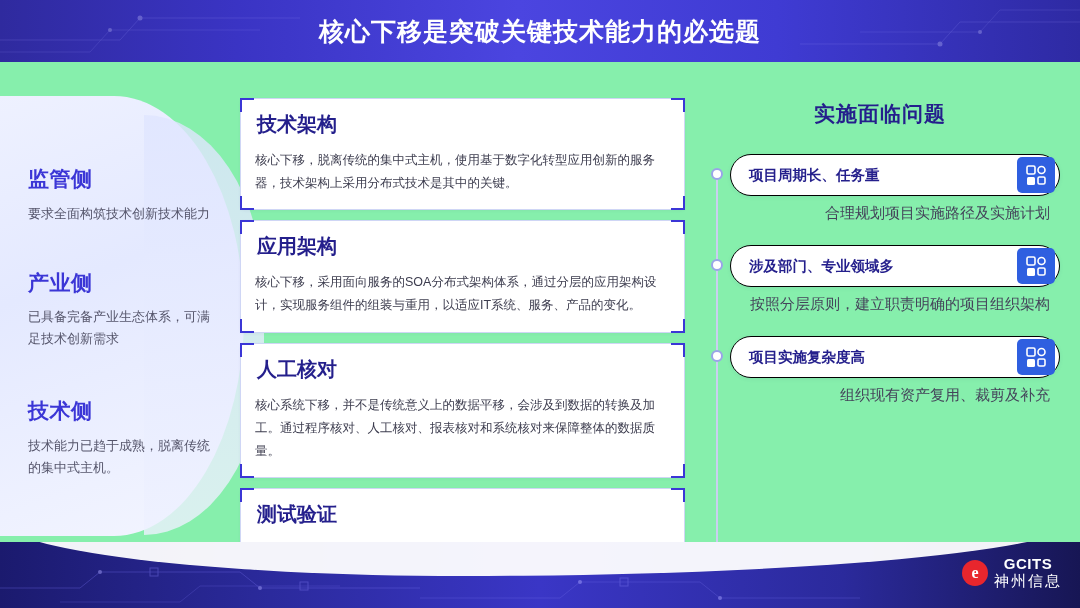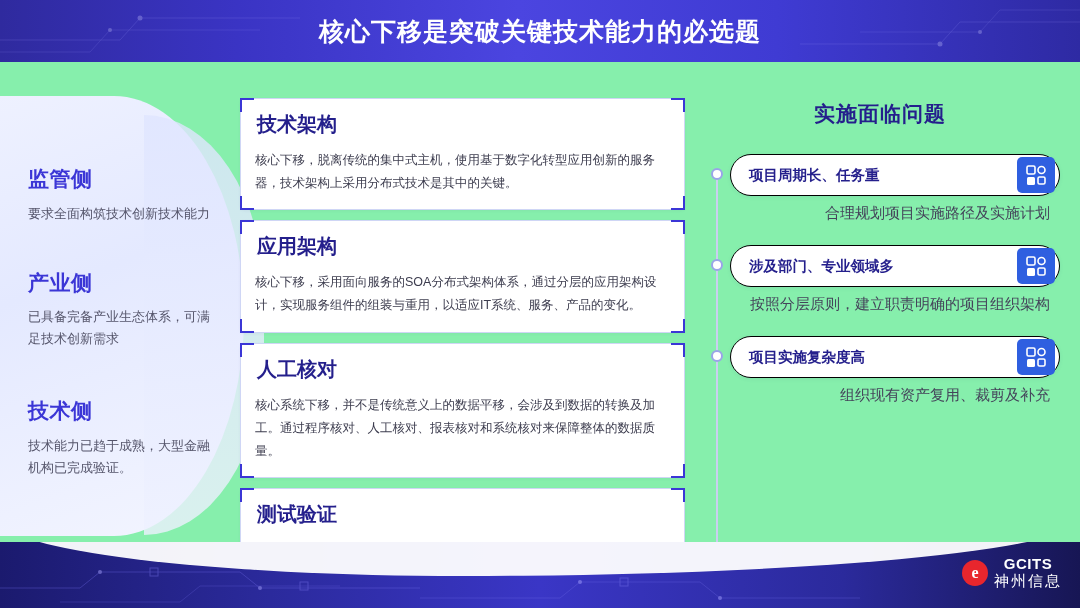--- a/index.html
+++ b/index.html
@@ -264,21 +264,21 @@
     <div class="left-item i1">
       <div class="lbl">监管侧</div>
       <div class="desc">要求全面构筑技术创新技术能力</div>
     </div>
     <div class="left-item i2">
       <div class="lbl">产业侧</div>
       <div class="desc">已具备完备产业生态体系，可满足技术创新需求</div>
     </div>
     <div class="left-item i3">
       <div class="lbl">技术侧</div>
-      <div class="desc">技术能力已趋于成熟，大型金融机构已完成验证。</div>
+      <div class="desc">技术能力已趋于成熟，脱离传统的集中式主机。</div>
     </div>
   </div>
 
   <div class="mid-col">
 
     <div class="card">
       <span class="corner c-tl"></span>
       <span class="corner c-tr"></span>
       <span class="corner c-bl"></span>
       <span class="corner c-br"></span>

